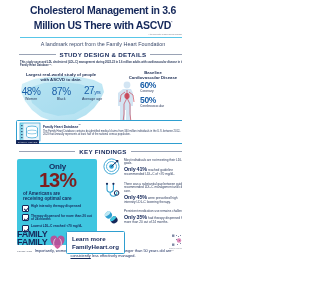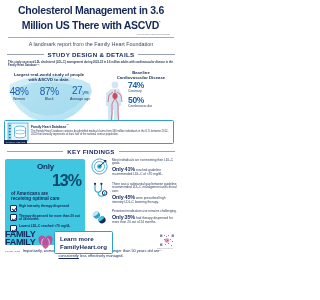--- a/index.html
+++ b/index.html
@@ -2,21 +2,21 @@
 <html><head>
 <meta charset="utf-8">
 <style>
   * { box-sizing: border-box; margin: 0; padding: 0; }
   html, body {
     width: 182px; height: 300px;
     background: #ffffff;
     font-family: "Liberation Sans", sans-serif;
     overflow: hidden;
   }
-  .page { position: relative; width: 182px; height: 256px; background: #fff; }
+  .page { position: relative; width: 182px; height: 256px; background: #fff; margin-left: 12px; }
 
   
   .title-wrap { padding: 5px 6px 2px 6px; text-align: center; }
   .title {
     font-size: 10.5px; line-height: 11.5px; font-weight: bold;
     color: #15285a; letter-spacing: -0.3px;
   }
   .title .sup { font-size: 4px; vertical-align: super; font-weight: normal; }
   .trademark-note {
     font-size: 1.9px; color: #7a7f8c; text-align: right;
@@ -110,21 +110,21 @@
 
   .only-box {
     position: absolute; left: 5px; top: 4px; width: 80px; height: 86px;
     background: #3fc6e0; border-radius: 2px; padding: 4px 4px 3px 5px;
   }
   .only-word {
     font-size: 8px; font-weight: bold; color: #15285a; text-align: center;
     line-height: 8px; letter-spacing: -0.2px;
   }
   .only-num {
-    font-size: 16px; font-weight: bold; color: #0c4a6e; text-align: right;
+    font-size: 20px; font-weight: bold; color: #7f1d1d; text-align: center;
     line-height: 19px; letter-spacing: -1px;
   }
   .only-sub {
     font-size: 4.6px; line-height: 5.6px; color: #15285a; font-weight: bold;
     margin-top: 1px; margin-left: 1px;
   }
   .check-list { margin-top: 3px; }
   .check-item { display: flex; align-items: flex-start; gap: 2px; margin-bottom: 2.5px; }
   .check-box {
     width: 7px; height: 7px; border: 0.9px solid #15285a; border-radius: 1px;
@@ -257,21 +257,21 @@
         <path d="M15,18 L12,24 L12,34 L11,42"></path>
         <path d="M15,18 L18,24 L18,34 L19,42"></path>
         <path d="M13,12 L9,15 L8,22"></path>
         <path d="M17,12 L21,15 L22,22"></path>
       </g>
       <ellipse cx="15" cy="16" rx="2.6" ry="3" fill="#c8384a" opacity="0.85"></ellipse>
     </svg>
 
     <div class="cvd-list">
       <div class="cvd-item">
-        <div class="num">74%</div>
+        <div class="num">60%</div>
         <div class="lbl">Coronary</div>
       </div>
       <div class="cvd-item">
         <div class="num">50%</div>
         <div class="lbl">Cerebrovascular</div>
       </div>
     </div>
 
     <div class="db-box">
       <div class="db-icon-wrap">

